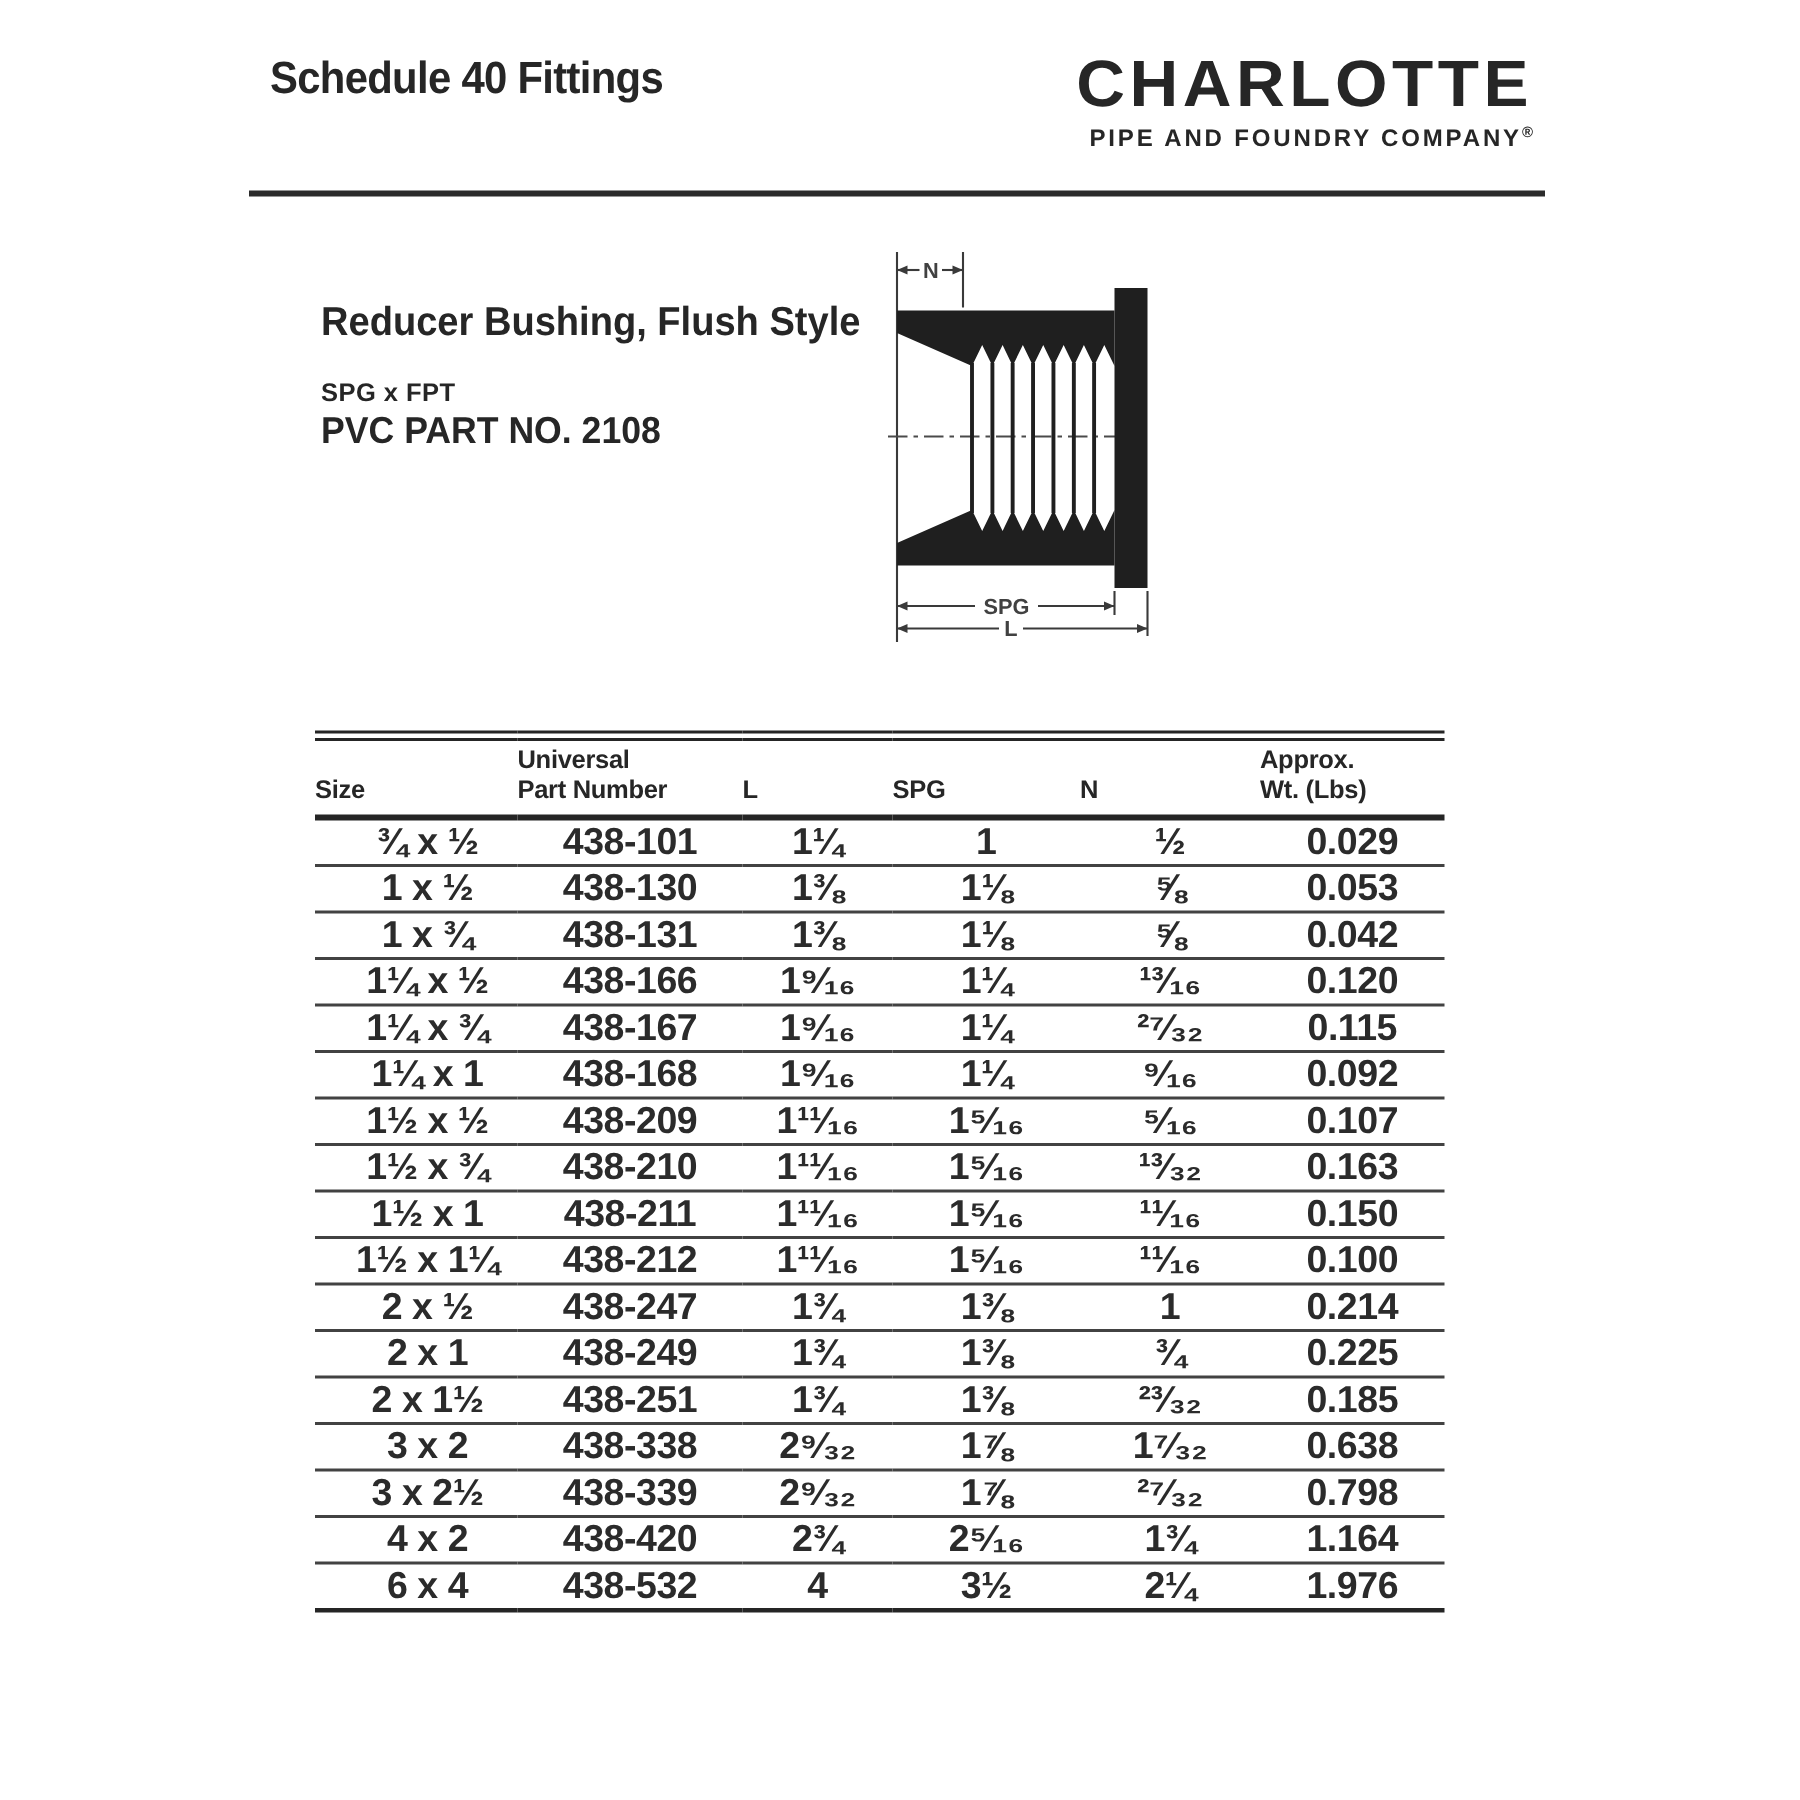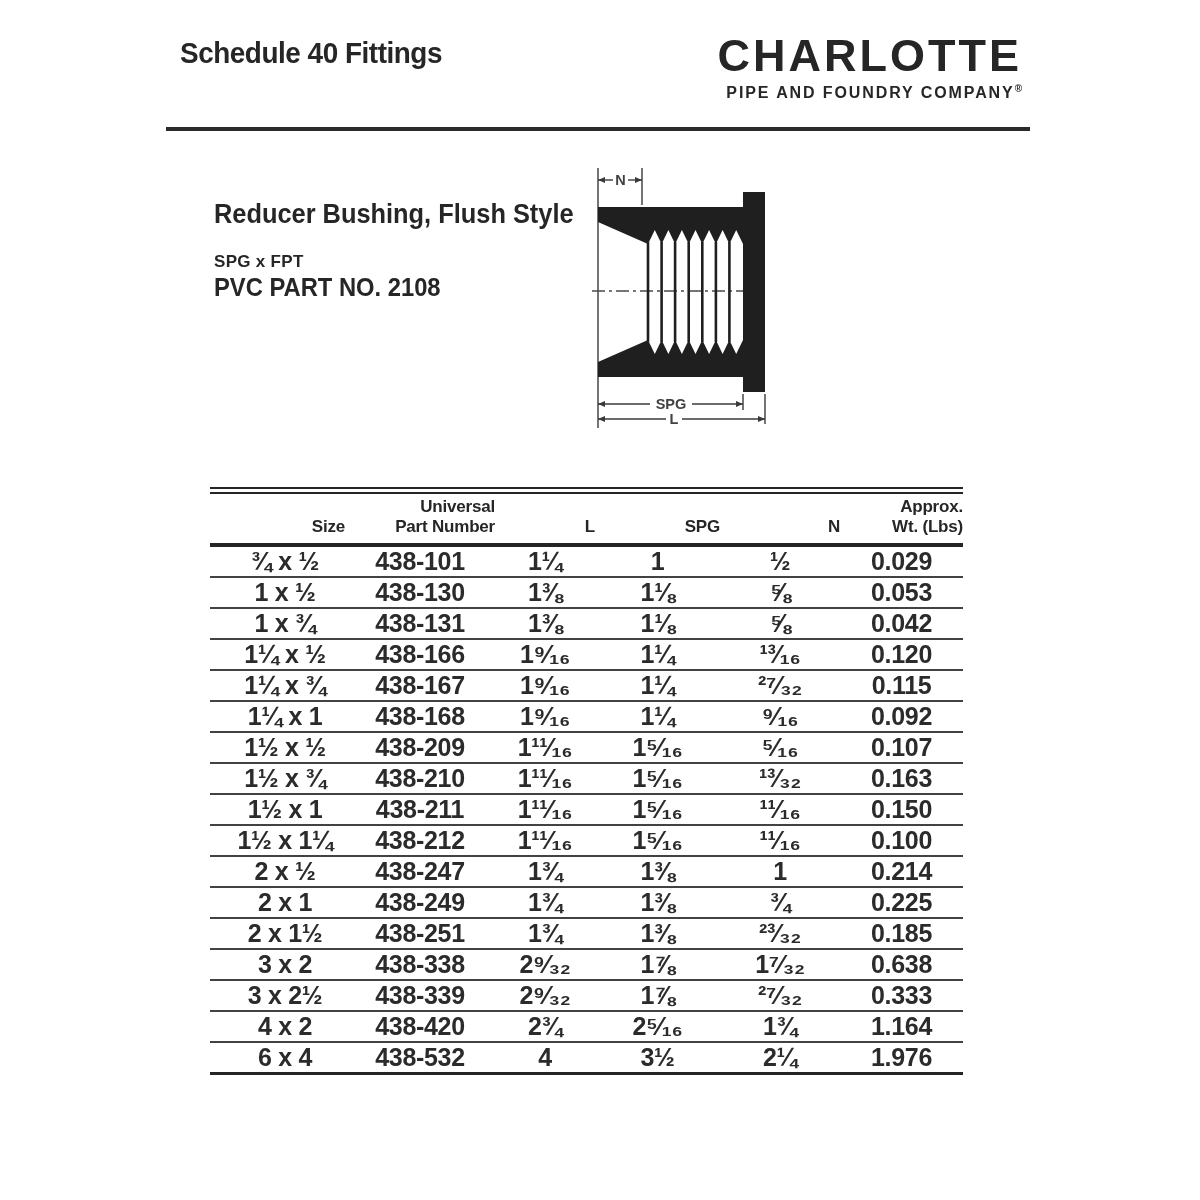--- a/index.html
+++ b/index.html
@@ -27,21 +27,21 @@
 
   
   .diagram { left:588px; top:160px; }
   .dim-text { font:bold 14.5px "Liberation Sans", sans-serif; fill:#414141; }
 
   
   .table-wrap { left:210px; top:487px; width:753px; }
   table { width:100%; border-collapse:collapse;
           border-top:7px double #252525; border-bottom:3px solid #252525; }
   thead th { border-bottom:4px solid #252525; vertical-align:bottom;
-             padding:3px 0 6px; font-size:17px; line-height:1.18; text-align:right;
+             padding:3px 0 6px; font-size:17px; line-height:1.18; text-align:left;
              font-weight:bold; letter-spacing:-0.2px; }
   tbody td { border-top:2px solid #424242; height:30px; text-align:center;
              font-size:25px; font-weight:bold; letter-spacing:-0.3px;
              white-space:nowrap; color:#2b2b2b; }
   tbody tr:first-child td { border-top:none; }
   td.size-cell { text-align:center; padding-left:15px; }
 </style>
 </head>
 <body>
 
@@ -264,21 +264,21 @@
           <td>1⅞</td>
           <td>1⁷⁄₃₂</td>
           <td>0.638</td>
         </tr>
         <tr>
           <td class="size-cell">3 x 2½</td>
           <td>438-339</td>
           <td>2⁹⁄₃₂</td>
           <td>1⅞</td>
           <td>²⁷⁄₃₂</td>
-          <td>0.333</td>
+          <td>0.798</td>
         </tr>
         <tr>
           <td class="size-cell">4 x 2</td>
           <td>438-420</td>
           <td>2¾</td>
           <td>2⁵⁄₁₆</td>
           <td>1¾</td>
           <td>1.164</td>
         </tr>
         <tr>

